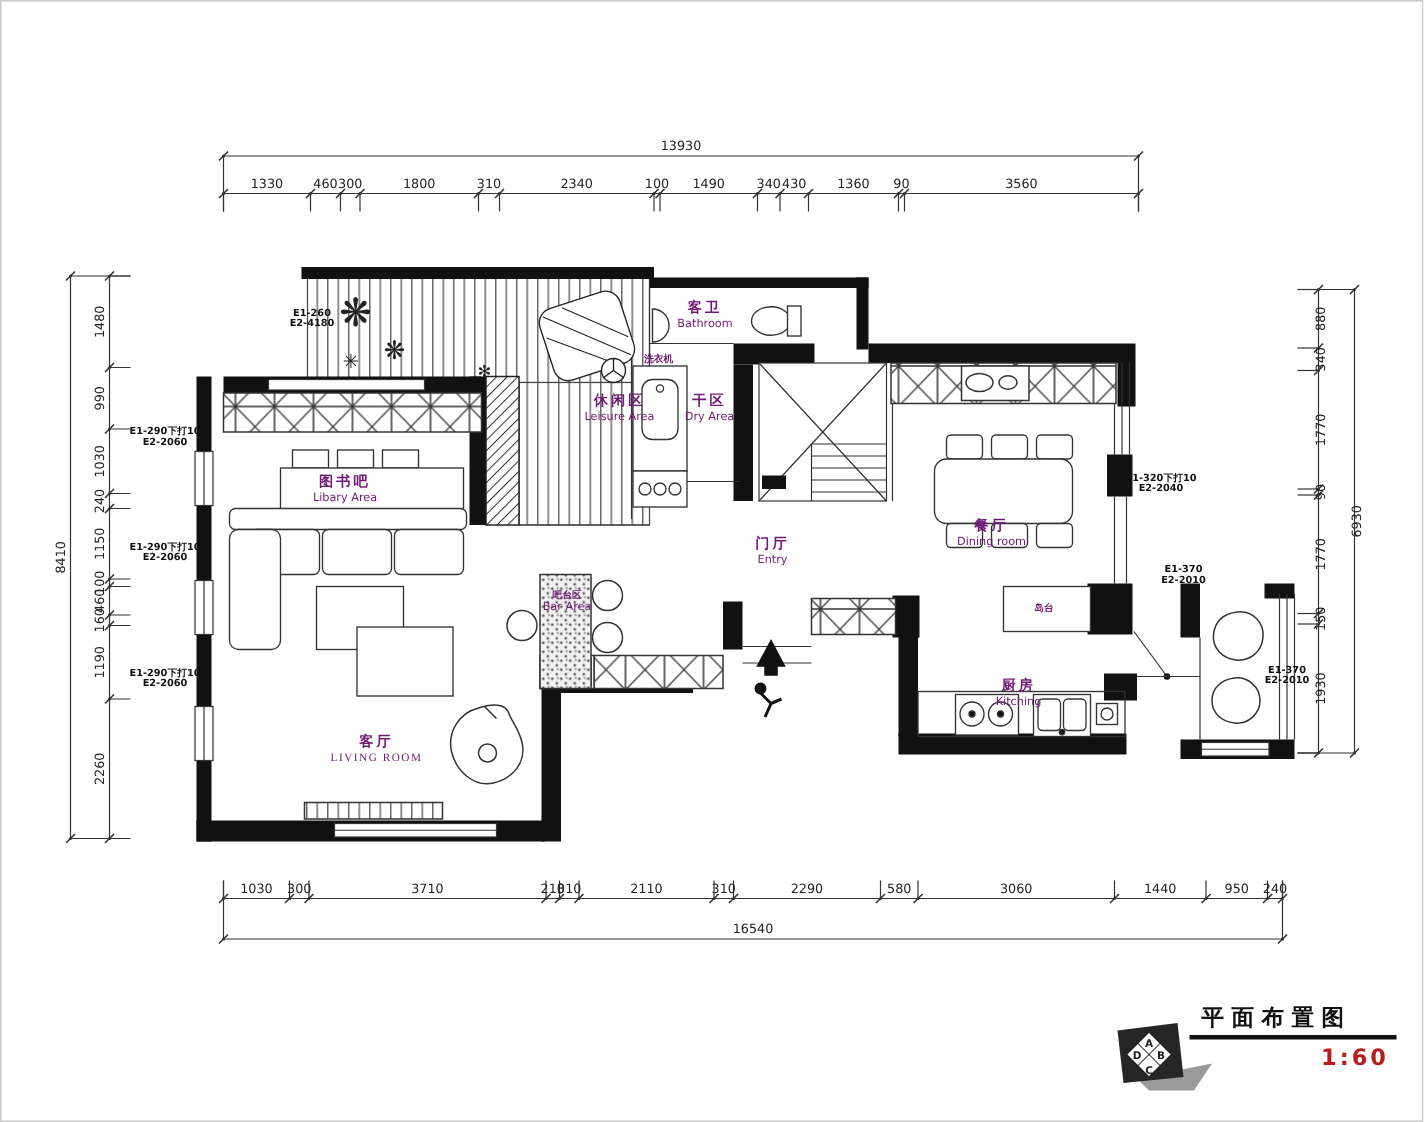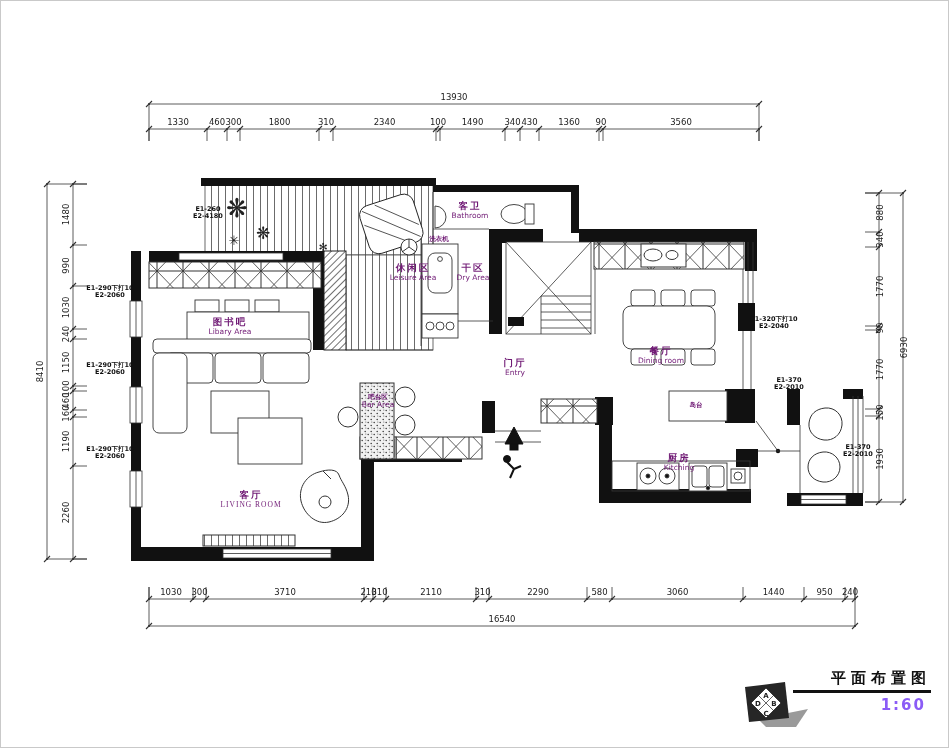--- a/index.html
+++ b/index.html
@@ -7,23 +7,23 @@
         font-family:"DejaVu Sans",sans-serif;overflow:hidden;}
   #plan-svg{position:absolute;left:0;top:0;}
   #labels{position:absolute;left:0;top:0;width:100%;height:100%;pointer-events:none;}
   .room-label{position:absolute;transform:translate(-50%,-50%);text-align:center;color:#701a75;white-space:nowrap;line-height:1.15;}
   .room-label .zh{font-size:9.5px;font-weight:bold;letter-spacing:2px;}
   .room-label .en{font-size:7.5px;}
   .room-label.small .zh{font-size:6.5px;letter-spacing:0;}
   .room-label.caps .en{letter-spacing:1px;font-family:Liberation Serif, serif;}
   .annot{position:absolute;transform:translate(-50%,-50%);font-size:6.5px;font-weight:bold;color:#111;line-height:1.15;white-space:nowrap;text-align:center;}
   #title-block{position:absolute;right:10px;bottom:18px;width:205px;height:62px;}
-  #tb-title{position:absolute;left:68px;top:2px;width:130px;text-align:right;font-size:15px;font-weight:bold;letter-spacing:5px;color:#111;}
+  #tb-title{position:absolute;left:68px;top:2px;width:130px;text-align:left;font-size:15px;font-weight:bold;letter-spacing:5px;color:#111;}
   #tb-rule{position:absolute;left:60px;top:23px;width:138px;height:3px;background:#111;}
-  #tb-scale{position:absolute;right:12px;top:29px;font-size:15px;font-weight:bold;letter-spacing:2px;color:#8b5cf6;}
+  #tb-scale{position:absolute;right:12px;top:29px;font-size:15px;font-weight:bold;letter-spacing:2px;color:#b91c1c;}
   svg text{font-family:"DejaVu Sans",sans-serif;fill:#222;}
   .dim-txt{font-size:8.5px;}
 </style>
 </head>
 <body>
 
 <div id="page">
 
   <svg id="plan-svg" width="947" height="746">
     <defs>

